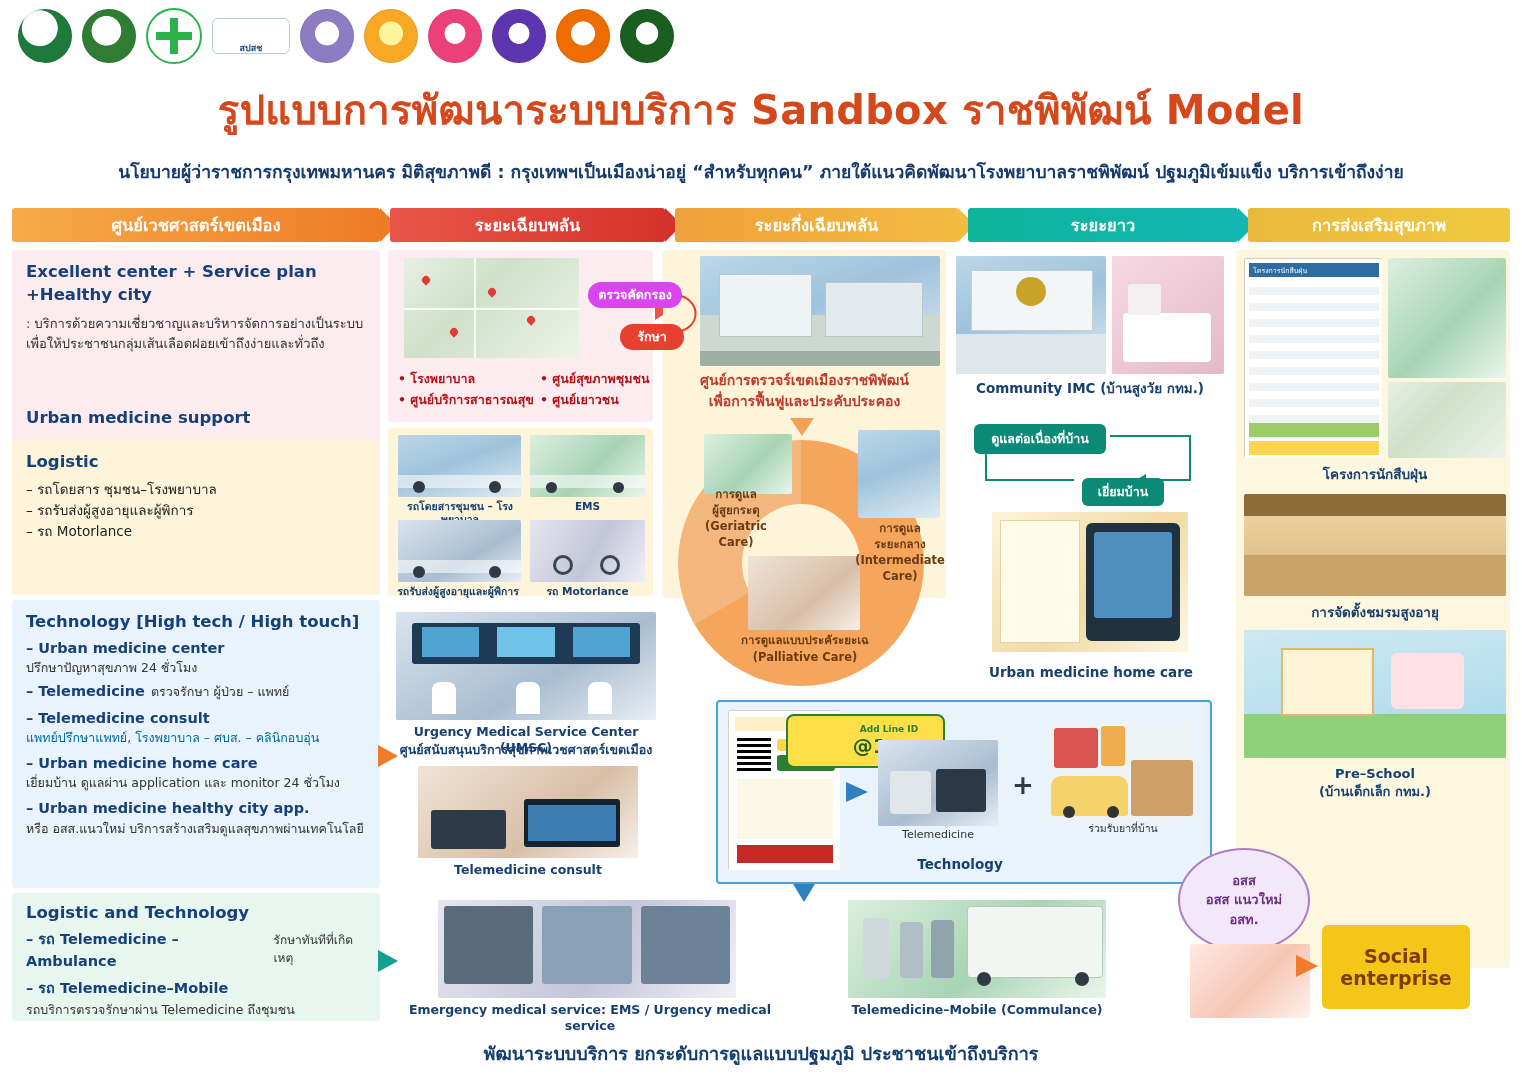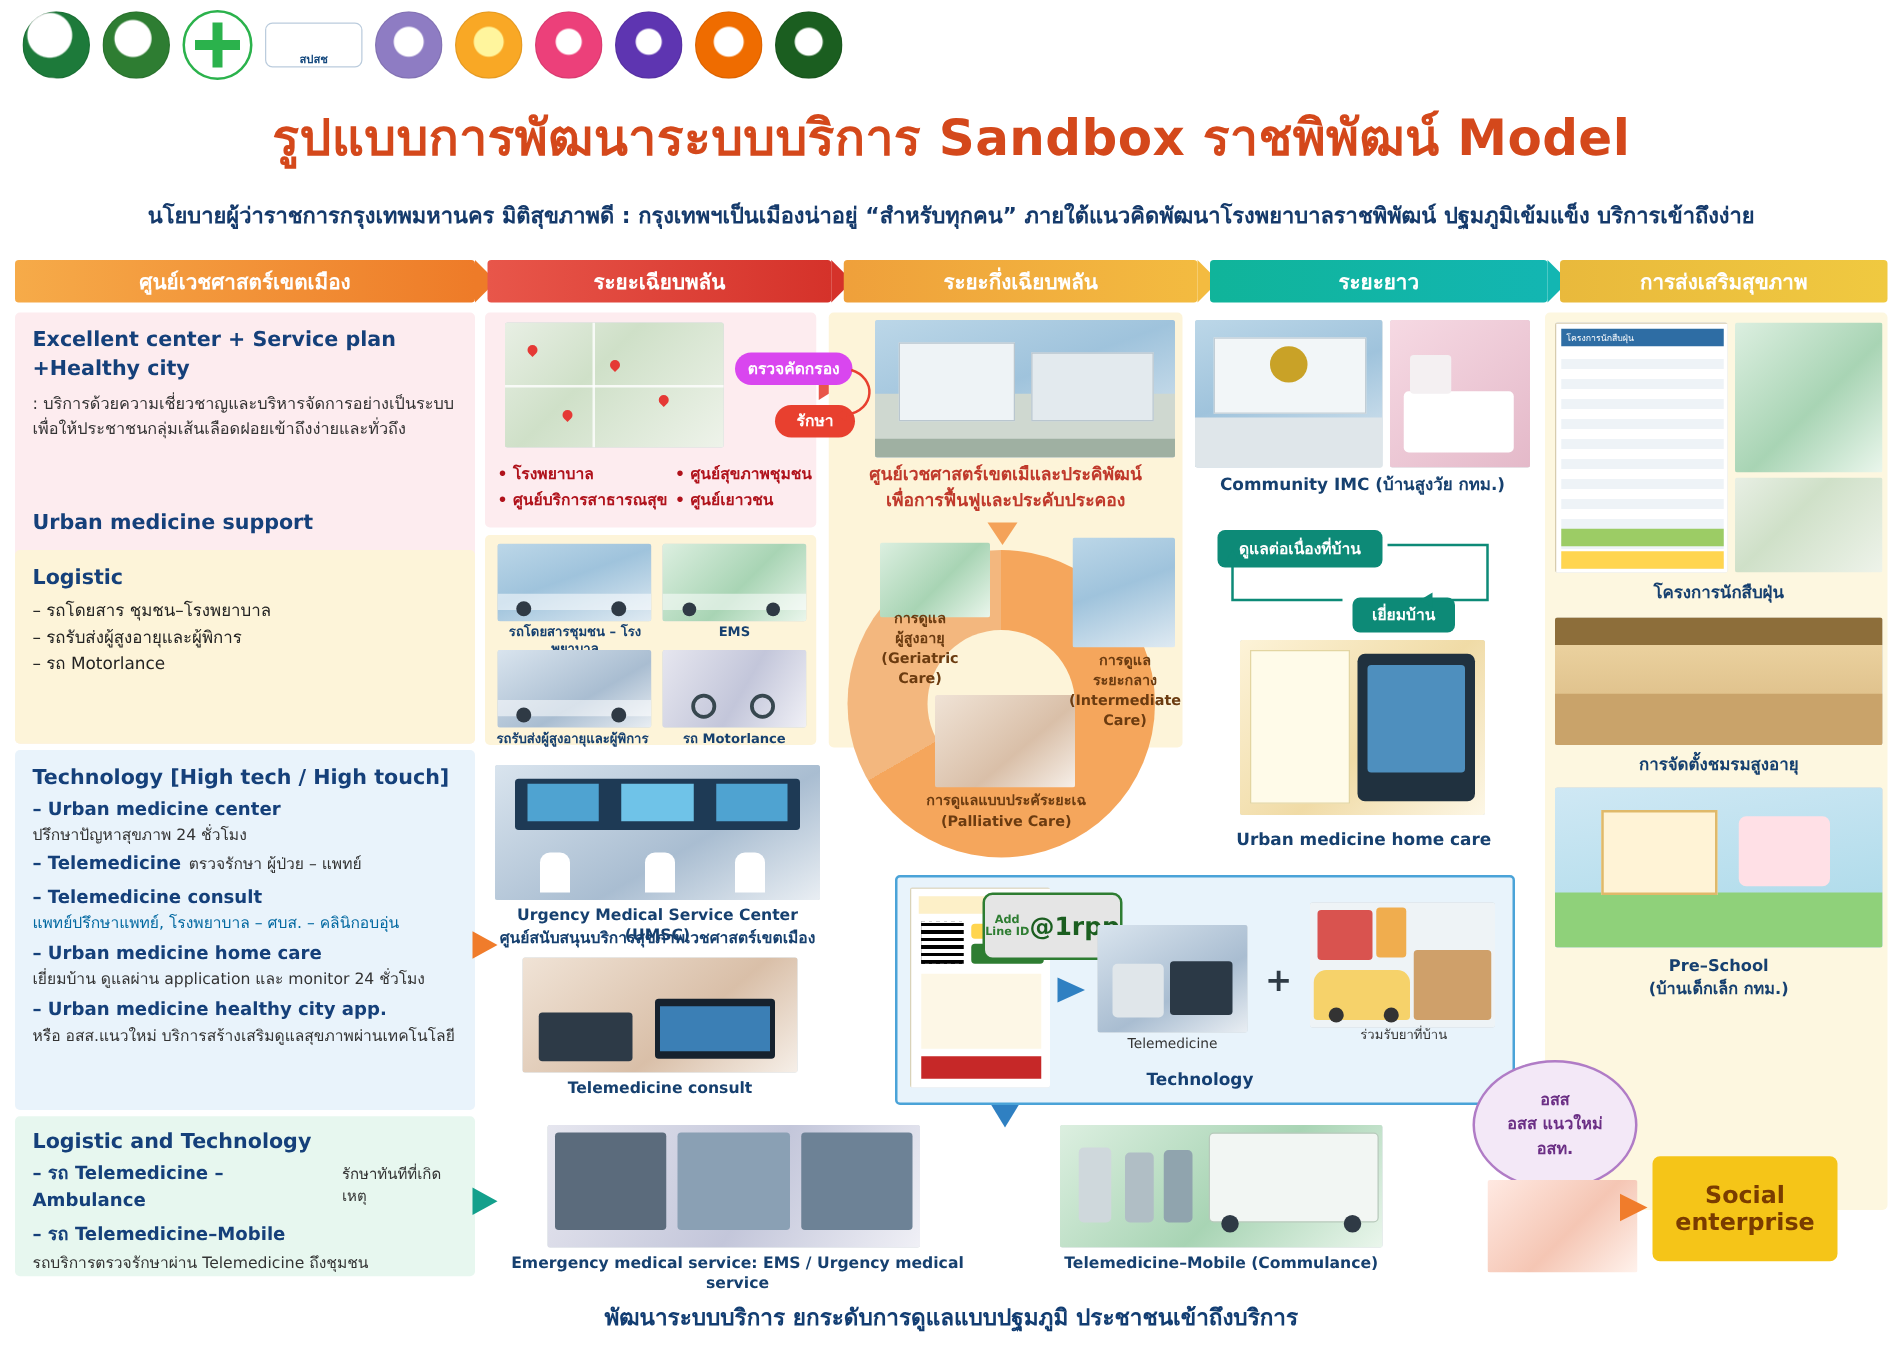--- a/index.html
+++ b/index.html
@@ -280,41 +280,41 @@
     <span>ตรวจคัดกรอง</span>
   </div>
   <div class="pillbox" style="left:620px;top:324px;width:64px;height:26px;background:#e8402f;">
     <span>รักษา</span>
   </div>
   <svg width="120" height="80" style="position:absolute;left:585px;top:282px;">
     <path d="M96 14 C116 20 116 46 92 50" stroke="#e8402f" stroke-width="2" fill="none"></path>
     <polygon points="92,45 92,55 84,50" fill="#e8402f"></polygon>
   </svg>
 
-  <div class="cap" style="left:663px;top:372px;width:283px;font-size:14px;color:#c0392b;">ศูนย์เวชศาสตร์เขตเมืและประคิพัฒน์</div>
+  <div class="cap" style="left:663px;top:372px;width:283px;font-size:14px;color:#c0392b;">ศูนย์การตรวจร์เขตเมืองราชพิพัฒน์</div>
   <div class="cap" style="left:663px;top:393px;width:283px;font-size:14px;color:#c0392b;">เพื่อการฟื้นฟูและประคับประคอง</div>
 
   <div style="position:absolute;left:790px;top:418px;width:0;height:0;border-left:12px solid transparent;border-right:12px solid transparent;border-top:18px solid #f4a259;"></div>
 
   <div class="donut" style="left:678px;top:440px;width:246px;height:246px;
        background:conic-gradient(#f5a65c 0deg 120deg,#f5a65c 120deg 240deg,#f3b77e 240deg 360deg);"></div>
   <div class="donut" style="left:742px;top:504px;width:118px;height:118px;background:#fdf4d9;"></div>
   <div class="photo" style="left:704px;top:434px;width:88px;height:60px;">
       <div class="ph-inner g7"></div>
     </div>
   <div class="photo" style="left:858px;top:430px;width:82px;height:88px;">
       <div class="ph-inner g2"></div>
     </div>
   <div class="photo" style="left:748px;top:556px;width:112px;height:74px;">
       <div class="ph-inner g4"></div>
     </div>
 
   <div class="capn" style="left:686px;top:486px;width:100px;font-weight:bold;color:#6b3b10;font-size:11.5px;line-height:1.4;">
     <div>การดูแล</div>
-    <div>ผู้สูงอายุ</div>
+    <div>ผู้สูยกระดุ</div>
     <div>(Geriatric</div>
     <div>Care)</div>
   </div>
   <div class="capn" style="left:852px;top:520px;width:96px;font-weight:bold;color:#6b3b10;font-size:11.5px;line-height:1.4;">
     <div>การดูแล</div>
     <div>ระยะกลาง</div>
     <div>(Intermediate</div>
     <div>Care)</div>
   </div>
   <div class="capn" style="left:700px;top:632px;width:210px;font-weight:bold;color:#6b3b10;font-size:11.5px;line-height:1.5;">
@@ -329,21 +329,21 @@
       <div style="position:absolute;left:6px;top:6px;right:6px;height:14px;background:#fdf0c8;"></div>
       <div style="position:absolute;left:8px;top:26px;width:34px;height:34px;background:
         repeating-linear-gradient(0deg,#000 0 3px,#fff 3px 6px),
         repeating-linear-gradient(90deg,#000 0 3px,transparent 3px 6px);"></div>
       <div style="position:absolute;left:48px;top:28px;right:6px;height:12px;background:#ffd54f;border-radius:3px;"></div>
       <div style="position:absolute;left:48px;top:44px;right:6px;height:16px;background:#2e7d32;border-radius:3px;"></div>
       <div style="position:absolute;left:8px;top:68px;right:8px;bottom:32px;background:#fdf7e6;"></div>
       <div style="position:absolute;left:8px;bottom:8px;right:8px;height:18px;background:#c62828;"></div>
     </div>
   </div>
-  <div class="roundbox" style="left:786px;top:714px;width:108px;height:50px;background:#e5e5e5;border:2px solid #2e7d32;border-radius:8px;flex-direction:row;">
+  <div class="roundbox" style="left:786px;top:714px;width:108px;height:50px;background:#fde047;border:2px solid #2e7d32;border-radius:8px;flex-direction:column;padding-left:47px;">
     <span style="font-size:9px;color:#2e7d32;">Add Line ID</span>
     <span style="font-size:20px;color:#1b5e20;font-weight:bold;">@1rpp</span>
   </div>
 
   <div style="position:absolute;left:846px;top:782px;width:0;height:0;border-top:10px solid transparent;border-bottom:10px solid transparent;border-left:22px solid #2f80c2;"></div>
 
   <div class="photo" style="left:878px;top:740px;width:120px;height:86px;">
     <div class="ph-inner g3" style="position:relative;">
       <div style="position:absolute;left:10%;bottom:14%;width:34%;height:50%;background:#e0e6ea;border-radius:4px;"></div>
       <div style="position:absolute;left:48%;bottom:16%;width:42%;height:50%;background:#2b3946;border-radius:3px;"></div>

